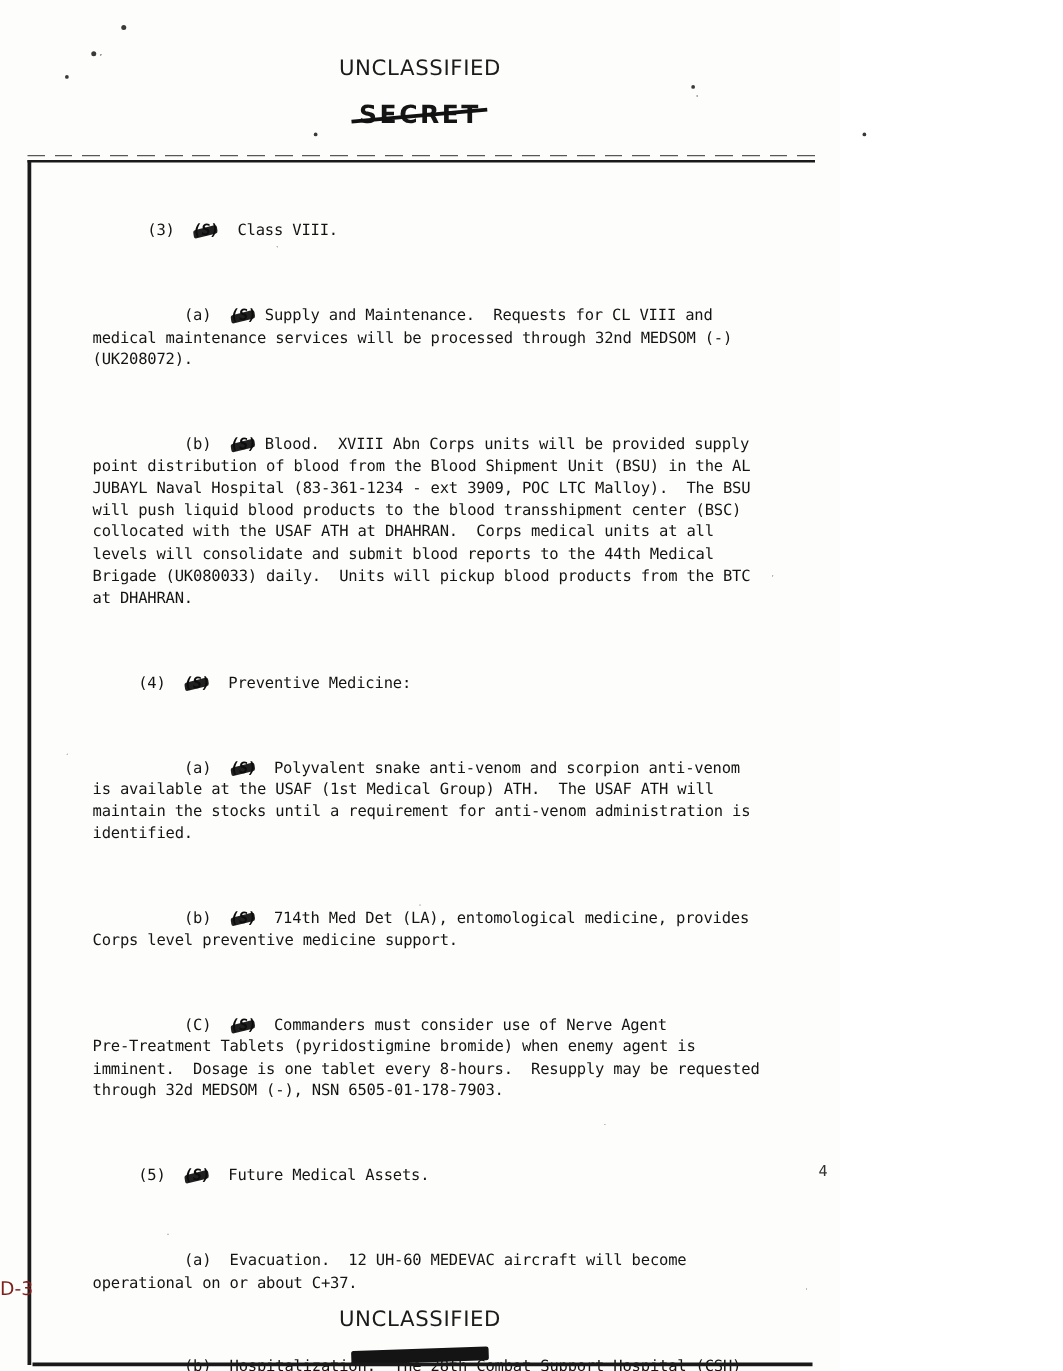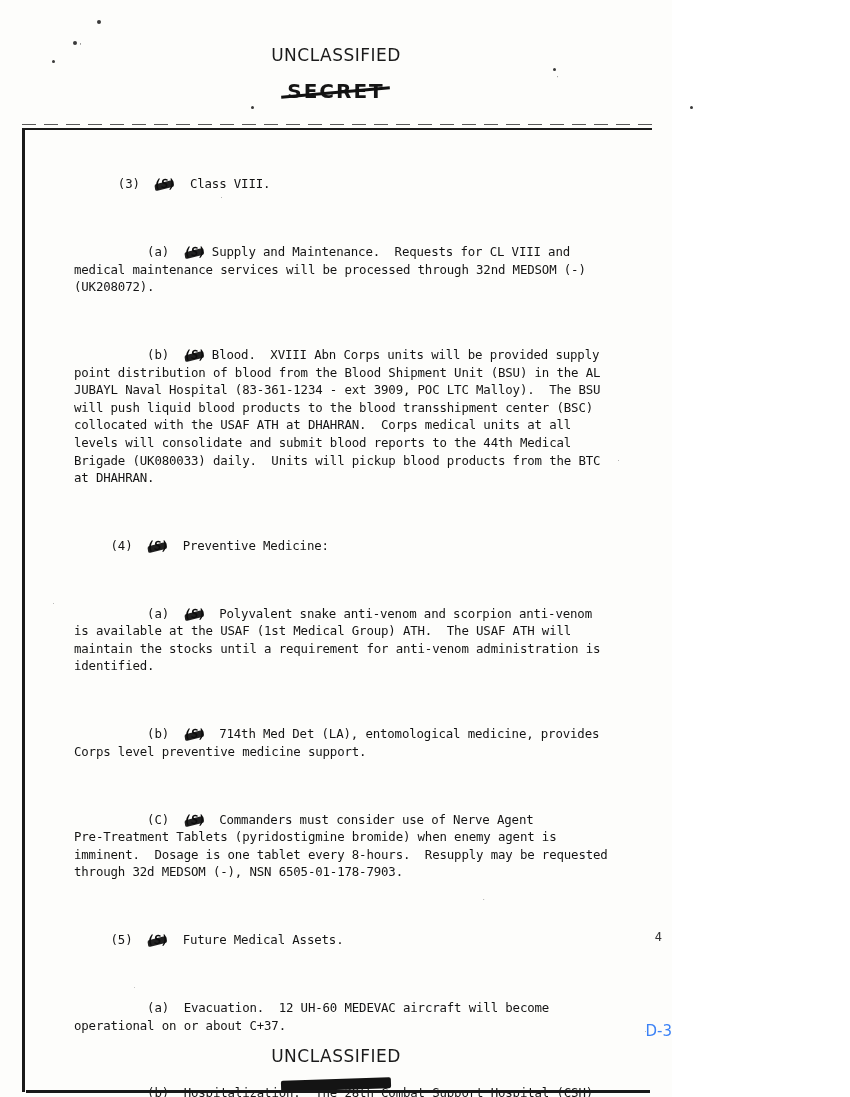--- a/index.html
+++ b/index.html
@@ -116,24 +116,24 @@
     height: 7px;
     background: #0d0d0d;
     transform: rotate(-14deg);
     border-radius: 2px;
     opacity: .92;
   }
   .footer-page {
     position: absolute;
     top: 1022px;
     left: 0; right: 0;
-    text-align: right;
+    text-align: left;
     font-family: "DejaVu Sans", sans-serif;
     font-size: 15px;
-    color: #3b82f6;
+    color: #7f1d1d;
   }
   .classification-bottom {
     position: absolute;
     top: 1046px;
     left: 0; right: 0;
     text-align: center;
     font-family: "DejaVu Sans", sans-serif;
     font-size: 17px;
     letter-spacing: .5px;
     color: #1b1b1b;

